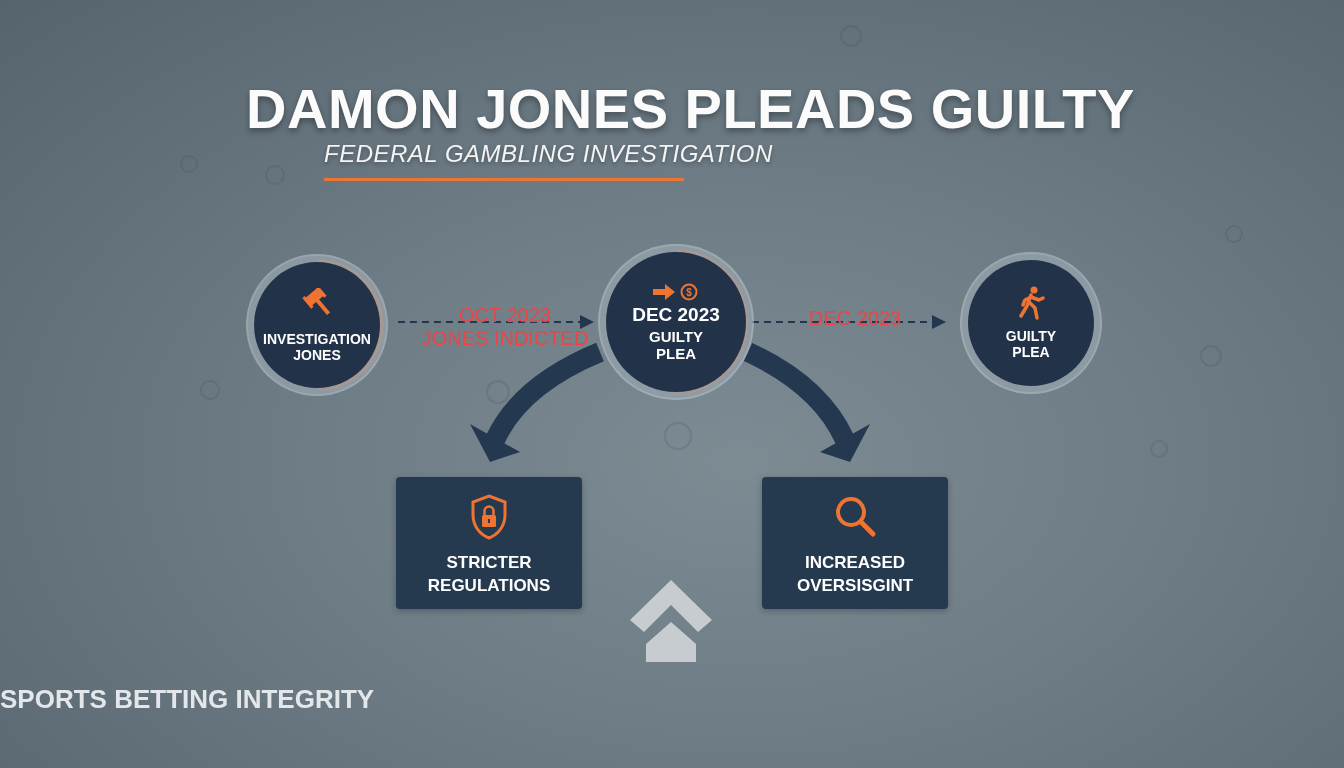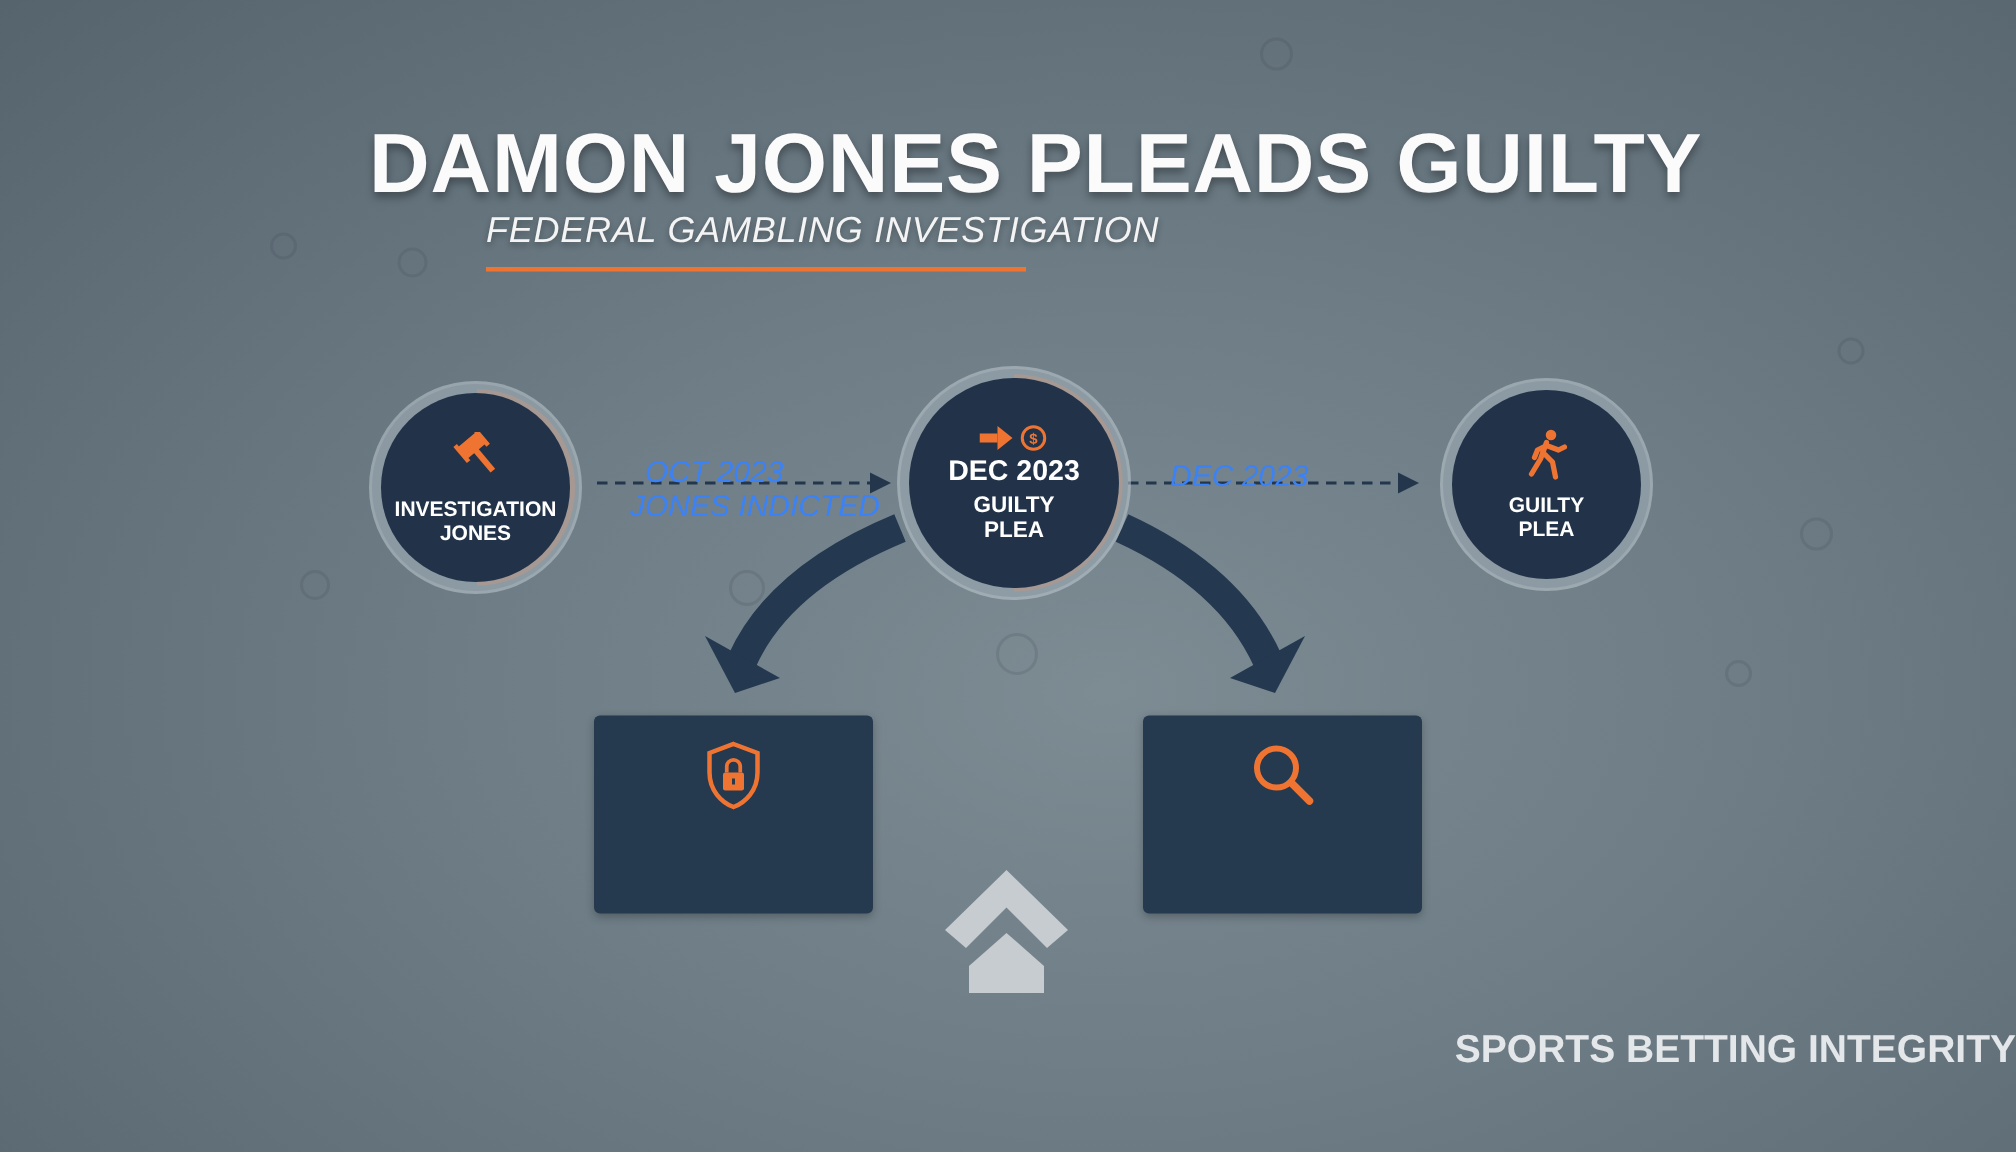--- a/index.html
+++ b/index.html
@@ -8,25 +8,25 @@
     background:radial-gradient(ellipse at 55% 60%, #7d8b93 0%, #6e7d86 40%, #56646e 100%);}
   .bubble{position:absolute;border-radius:50%;border:2px solid rgba(60,72,82,0.18);}
   .title{position:absolute;left:0;right:0;top:76px;text-align:center;color:#fbfbfb;
     font-weight:bold;font-size:56px;letter-spacing:0.5px;text-shadow:0 3px 6px rgba(0,0,0,0.35);padding-left:37px;}
   .subtitle{position:absolute;left:324px;top:140px;color:#f4f4f4;font-style:italic;font-size:24px;letter-spacing:0.5px;
     text-shadow:0 2px 4px rgba(0,0,0,0.3);}
   .underline{position:absolute;left:324px;top:178px;width:360px;height:3px;background:#ef7432;}
   .node{position:absolute;border-radius:50%;background:#223349;display:flex;flex-direction:column;
     align-items:center;justify-content:center;color:#fff;font-weight:bold;text-align:center;
     box-shadow:0 0 0 6px rgba(130,145,155,0.6),0 0 0 8px rgba(200,210,215,0.5);}
-  .lbl{position:absolute;color:#3b82f6;text-align:left;font-style:italic;}
+  .lbl{position:absolute;color:#ef4444;text-align:center;}
   .card{position:absolute;background:#25394f;border-radius:4px;display:flex;flex-direction:column;
     align-items:center;color:#fff;font-weight:bold;box-shadow:0 2px 6px rgba(0,0,0,0.25);}
   .card-label{font-size:17px;line-height:23px;text-align:center;margin-top:10px;}
-  .footer{position:absolute;left:0;right:0;top:684px;text-align:right;color:#e4e7e9;font-weight:bold;font-size:26px;}
+  .footer{position:absolute;left:0;right:0;top:684px;text-align:left;color:#e4e7e9;font-weight:bold;font-size:26px;}
 </style>
 </head>
 <body>
 
 <div class="bubble" style="left:180px;top:155px;width:14px;height:14px;"></div>
 <div class="bubble" style="left:265px;top:165px;width:16px;height:16px;"></div>
 <div class="bubble" style="left:486px;top:380px;width:20px;height:20px;"></div>
 <div class="bubble" style="left:664px;top:422px;width:24px;height:24px;"></div>
 <div class="bubble" style="left:778px;top:515px;width:22px;height:22px;"></div>
 <div class="bubble" style="left:1200px;top:345px;width:18px;height:18px;"></div>
@@ -92,27 +92,35 @@
   <div style="font-size:14px;">PLEA</div>
 </div>
 
 <div class="card" style="left:396px;top:477px;width:186px;height:132px;">
   <svg width="40" height="48" viewBox="0 0 40 48" style="margin-top:16px;">
     <path d="M20 3 L36 9 L36 22 C36 34 28 42 20 45 C12 42 4 34 4 22 L4 9 Z" fill="none" stroke="#ef7432" stroke-width="3"></path>
     <rect x="13" y="22" width="14" height="12" rx="1.5" fill="#ef7432"></rect>
     <path d="M15.5 22 L15.5 18 A4.5 4.5 0 0 1 24.5 18 L24.5 22" fill="none" stroke="#ef7432" stroke-width="2.5"></path>
     <rect x="19" y="26" width="2" height="4" fill="#25394f"></rect>
   </svg>
+  <div class="card-label">
+    <div>STRICTER</div>
+    <div>REGULATIONS</div>
+  </div>
 </div>
 
 <div class="card" style="left:762px;top:477px;width:186px;height:132px;">
   <svg width="48" height="48" viewBox="0 0 48 48" style="margin-top:16px;">
     <circle cx="20" cy="19" r="13" fill="none" stroke="#ef7432" stroke-width="4"></circle>
     <line x1="30" y1="29" x2="42" y2="41" stroke="#ef7432" stroke-width="5" stroke-linecap="round"></line>
   </svg>
+  <div class="card-label">
+    <div>INCREASED</div>
+    <div>OVERSISGINT</div>
+  </div>
 </div>
 
 <svg style="position:absolute;left:628px;top:580px;" width="86" height="84" viewBox="0 0 86 84">
   <polygon points="43,0 84,40 70,52 43,25 16,52 2,40" fill="#c6ccd0"></polygon>
   <polygon points="43,42 68,64 68,82 18,82 18,64" fill="#c6ccd0"></polygon>
 </svg>
 
 <div class="footer">SPORTS BETTING INTEGRITY</div>
 
 </body></html>

